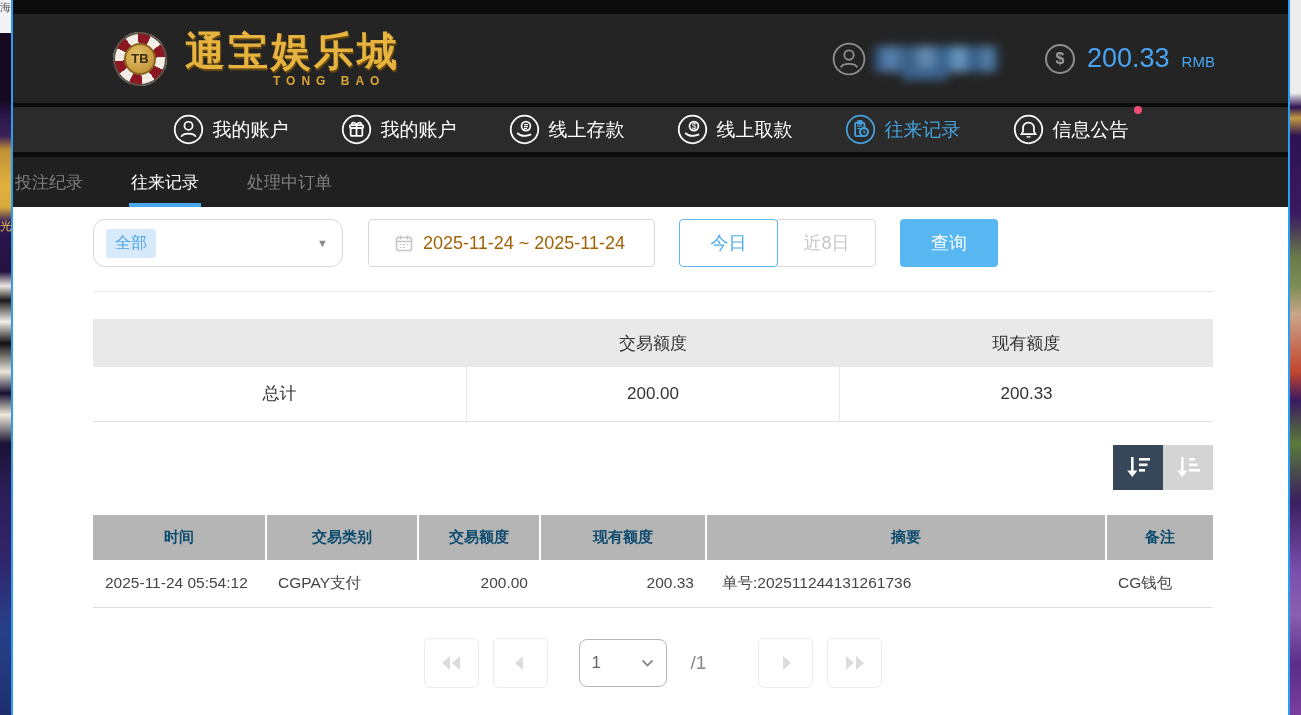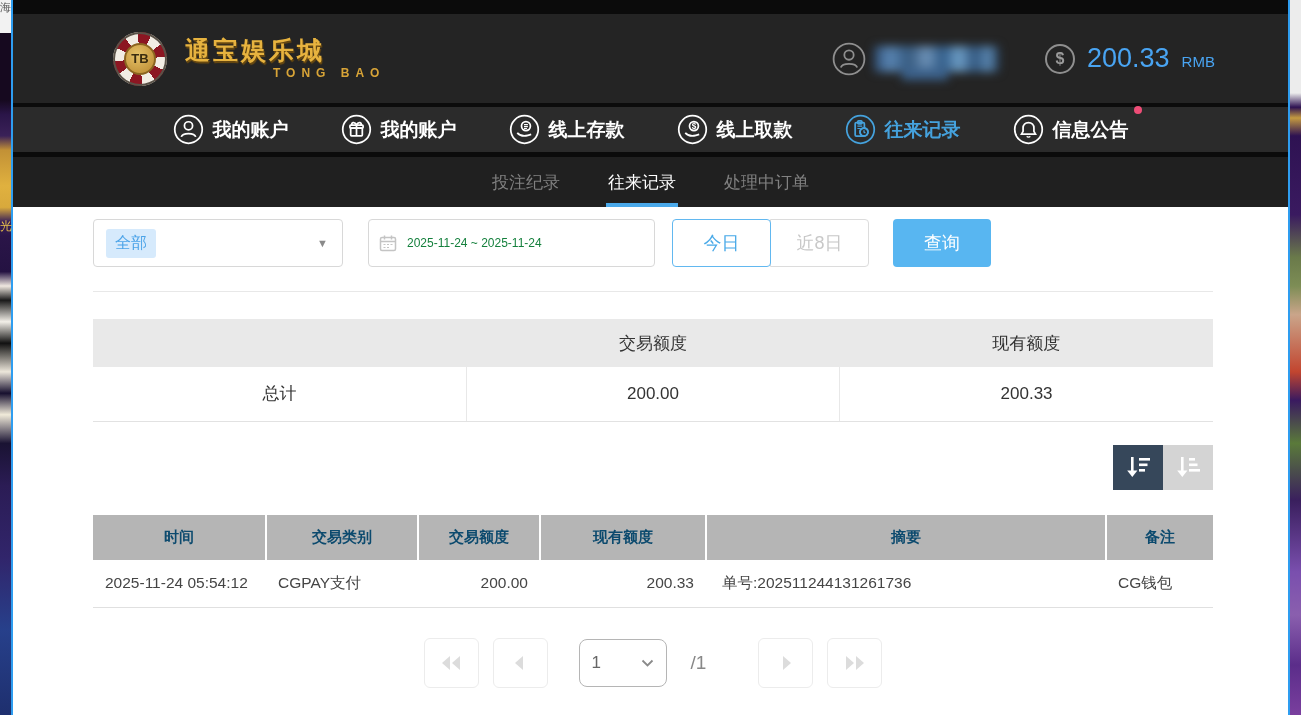--- a/index.html
+++ b/index.html
@@ -15,35 +15,35 @@
     color:#555; font-size:11px; line-height:14px; overflow:hidden; }
   .bg-left-glyph { position:absolute; top:218px; left:0; color:#e8c04a; font-size:12px; }
   .bg-right { width:13px; height:715px; flex:0 0 13px; border-left:2px solid #2e9df0;
     background:linear-gradient(180deg,#ececec 0%,#ececec 13%,#2e1252 15%,#c59a40 16.5%,#2e1252 19%,#3a1a60 30%,#6a7a4a 36%,#7d8d55 40%,#caa58a 44%,#c2452f 52%,#3a1a60 56%,#5a7a3a 62%,#3a1f5e 70%,#7a4fae 80%,#8a5fae 86%,#5b2d8a 93%,#7a3f9e 100%); }
 
   
   .page { width:1275px; height:715px; flex:0 0 1275px; display:flex; flex-direction:column; background:#fff; }
   .topbar { height:14px; background:#0b0b0b; }
   .header { height:89px; background:#242424; display:flex; align-items:center; position:relative; }
   .sep1 { height:4px; background:#0b0b0b; }
-  .nav { height:45px; background:#2b2b2b; display:flex; align-items:center; justify-content:center; gap:52px;font-weight:bold; }
+  .nav { height:45px; background:#2b2b2b; display:flex; align-items:center; justify-content:center; gap:52px; }
   .sep2 { height:5px; background:#0b0b0b; }
-  .subtabs { height:50px; background:#202020; display:flex; align-items:stretch; justify-content:center; gap:44px; }
+  .subtabs { height:50px; background:#202020; display:flex; align-items:stretch; justify-content:flex-start; gap:44px; }
   .content { flex:1; background:#fff; padding:12px 75px 0 80px; }
 
   
   .logo { display:flex; align-items:center; margin-left:100px; gap:18px; }
   .chip { width:54px; height:54px; border-radius:50%; position:relative; flex:0 0 54px;
     background:conic-gradient(#8c1622 0 25deg,#f2ede4 25deg 55deg,#8c1622 55deg 85deg,#f2ede4 85deg 115deg,#8c1622 115deg 145deg,#f2ede4 145deg 175deg,#8c1622 175deg 205deg,#f2ede4 205deg 235deg,#8c1622 235deg 265deg,#f2ede4 265deg 295deg,#8c1622 295deg 325deg,#f2ede4 325deg 355deg,#8c1622 355deg 360deg);
     box-shadow:0 0 0 2px #5a5248 inset; }
   .chip-core { position:absolute; left:50%; top:50%; transform:translate(-50%,-50%); width:32px; height:32px;
     border-radius:50%; background:radial-gradient(circle at 40% 35%,#e6c268,#b8872f); border:2px solid #8a6420;
     display:flex; align-items:center; justify-content:center; color:#3a2c10; font-weight:bold; font-size:13px; }
   .logo-text { display:flex; flex-direction:column; line-height:1; }
-  .logo-cn { font-size:25px; font-weight:bold; color:#e7b33f; letter-spacing:3px;
+  .logo-cn { font-size:40px; font-weight:bold; color:#e7b33f; letter-spacing:3px;
     text-shadow:1px 2px 1px #6a4a10; }
   .logo-en { font-size:12px; font-weight:bold; color:#d8a437; letter-spacing:6px; margin:4px 0 0 88px; }
 
   
   .user-zone { position:absolute; left:819px; top:0; height:89px; display:flex; align-items:center; gap:8px; }
   .avatar-icon { width:34px; height:34px; color:#8f8f8f; }
   .username-blur { width:125px; height:26px; filter:blur(5px); border-radius:3px; position:relative;
     background:linear-gradient(90deg,#2c4a6e 0%,#5a86b4 12%,#35597e 28%,#6f93b8 42%,#2f5a86 55%,#70a0c8 68%,#31567e 80%,#5c88b0 92%,#243c58 100%); }
   .username-blur::after { content:""; position:absolute; left:28px; top:22px; width:46px; height:12px;
     background:#3c628c; }
@@ -59,28 +59,28 @@
   .nav-icon { width:31px; height:31px; color:inherit; }
   .nav-badge { position:absolute; top:-8px; right:-13px; width:8px; height:8px; border-radius:50%; background:#ee4d77; }
 
   
   .subtab { display:flex; align-items:center; color:#818181; font-size:17px; position:relative; cursor:pointer; padding:0 2px; }
   .subtab.active { color:#fff; }
   .subtab.active::after { content:""; position:absolute; left:0; right:0; bottom:0; height:4px; background:#4aa9ea; }
 
   
   .filter-row { display:flex; align-items:center; height:48px; }
-  .type-select { width:250px; height:48px; border:1px solid #d8d8d8; border-radius:4px; display:flex;
+  .type-select { width:250px; height:48px; border:1px solid #d8d8d8; border-radius:12px; display:flex;
     align-items:center; padding:0 12px; cursor:pointer; position:relative; }
   .type-chip { background:#d6eafc; color:#4ba3e8; font-size:16px; padding:4px 9px; border-radius:3px; }
   .select-caret { position:absolute; right:14px; color:#8a8a8a; font-size:11px; }
   .date-box { width:287px; height:48px; border:1px solid #d8d8d8; border-radius:4px; margin-left:25px;
-    display:flex; align-items:center; gap:10px; padding:0 10px; color:#15803d; font-size:12px; cursor:pointer; }
+    display:flex; align-items:center; gap:10px; padding:0 26px; color:#a16207; font-size:18px; cursor:pointer; }
   .cal-icon { width:18px; height:18px; color:#c4c4c4; flex:0 0 18px; }
-  .quick-group { display:flex; margin-left:17px; }
+  .quick-group { display:flex; margin-left:24px; }
   .quick-btn { width:99px; height:48px; border:1px solid #dcdcdc; margin-left:-1px; background:#fff;
     color:#c8c8c8; font-size:18px; display:flex; align-items:center; justify-content:center; cursor:pointer; }
   .quick-btn:first-child { margin-left:0; border-radius:4px 0 0 4px; }
   .quick-btn:last-child { border-radius:0 4px 4px 0; }
   .quick-btn.active { border-color:#62b8f0; color:#4aaae8; z-index:1; border-radius:4px; }
   .search-btn { width:98px; height:48px; margin-left:24px; background:#58b6f1; border:none; border-radius:4px;
     color:#fff; font-size:18px; cursor:pointer; font-family:inherit; }
 
   .hr-line { height:1px; background:#e8e8e8; margin-top:24px; }
 

